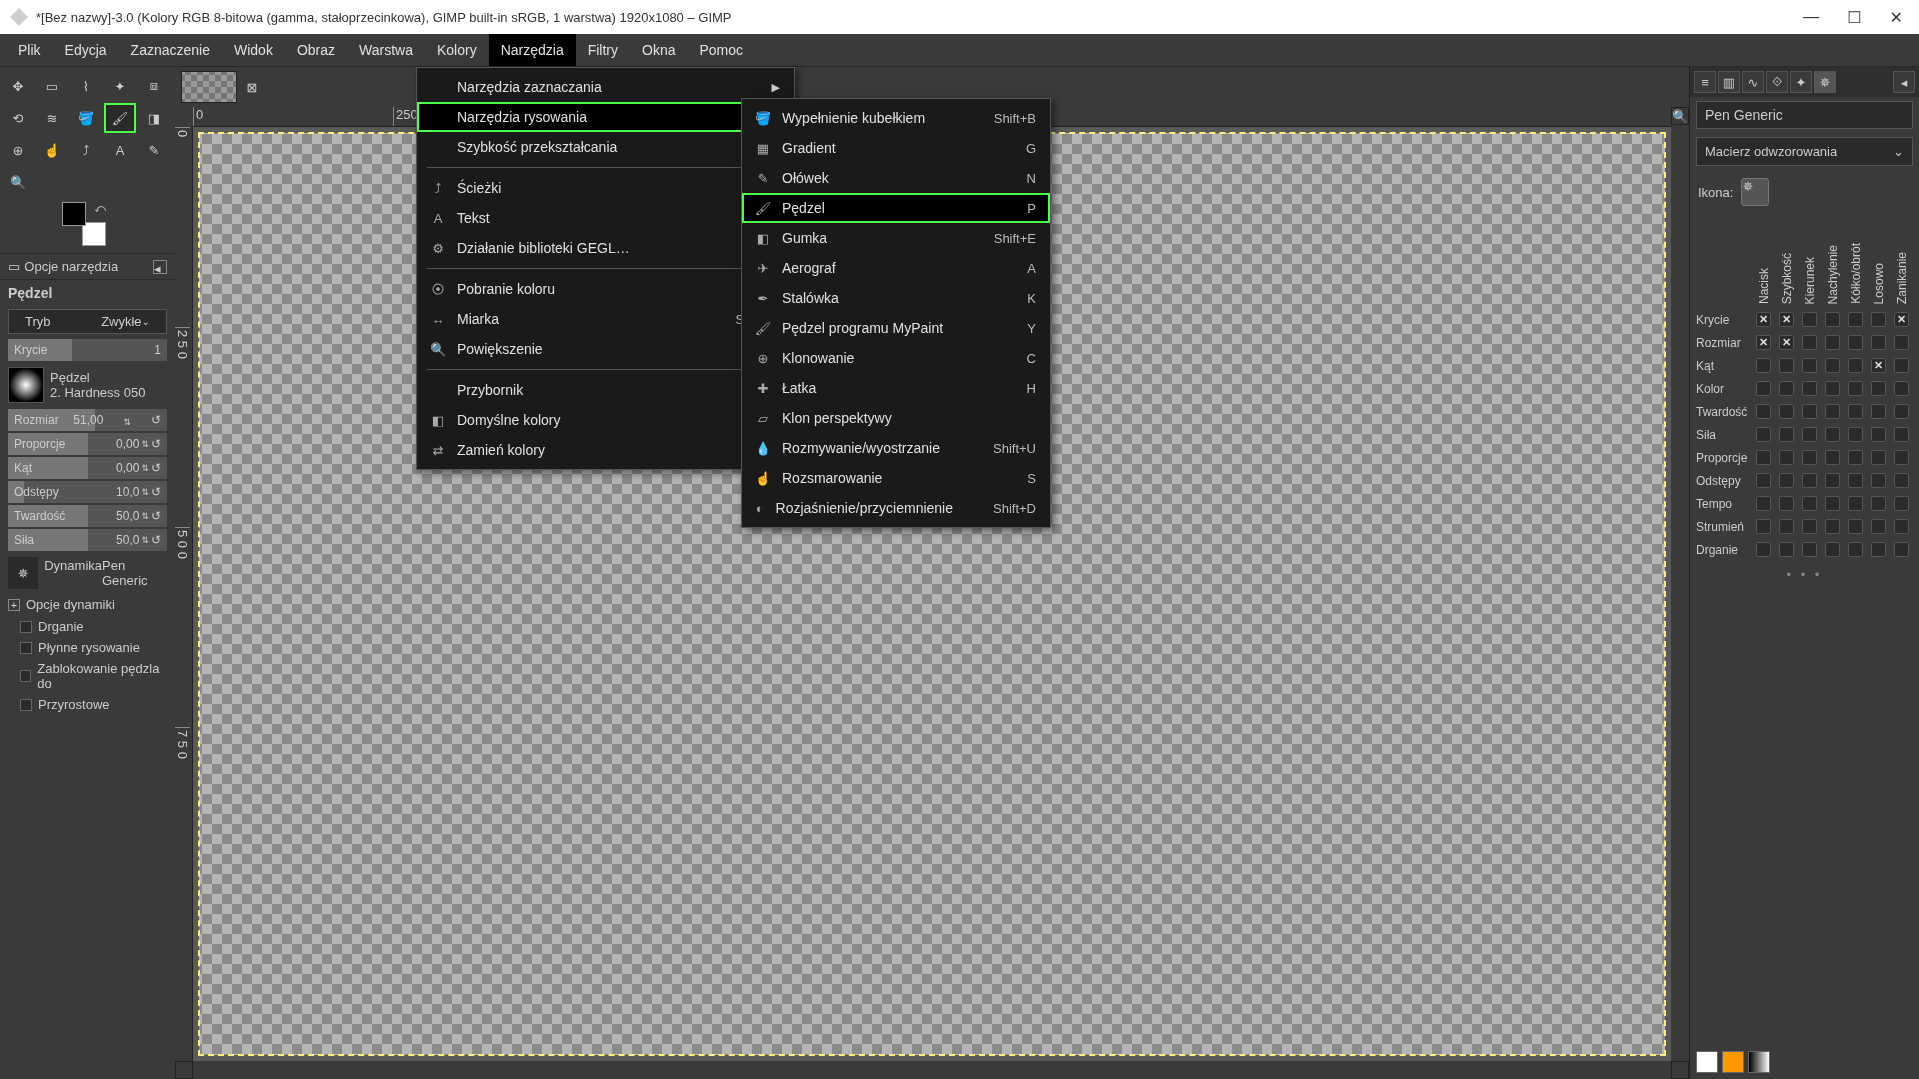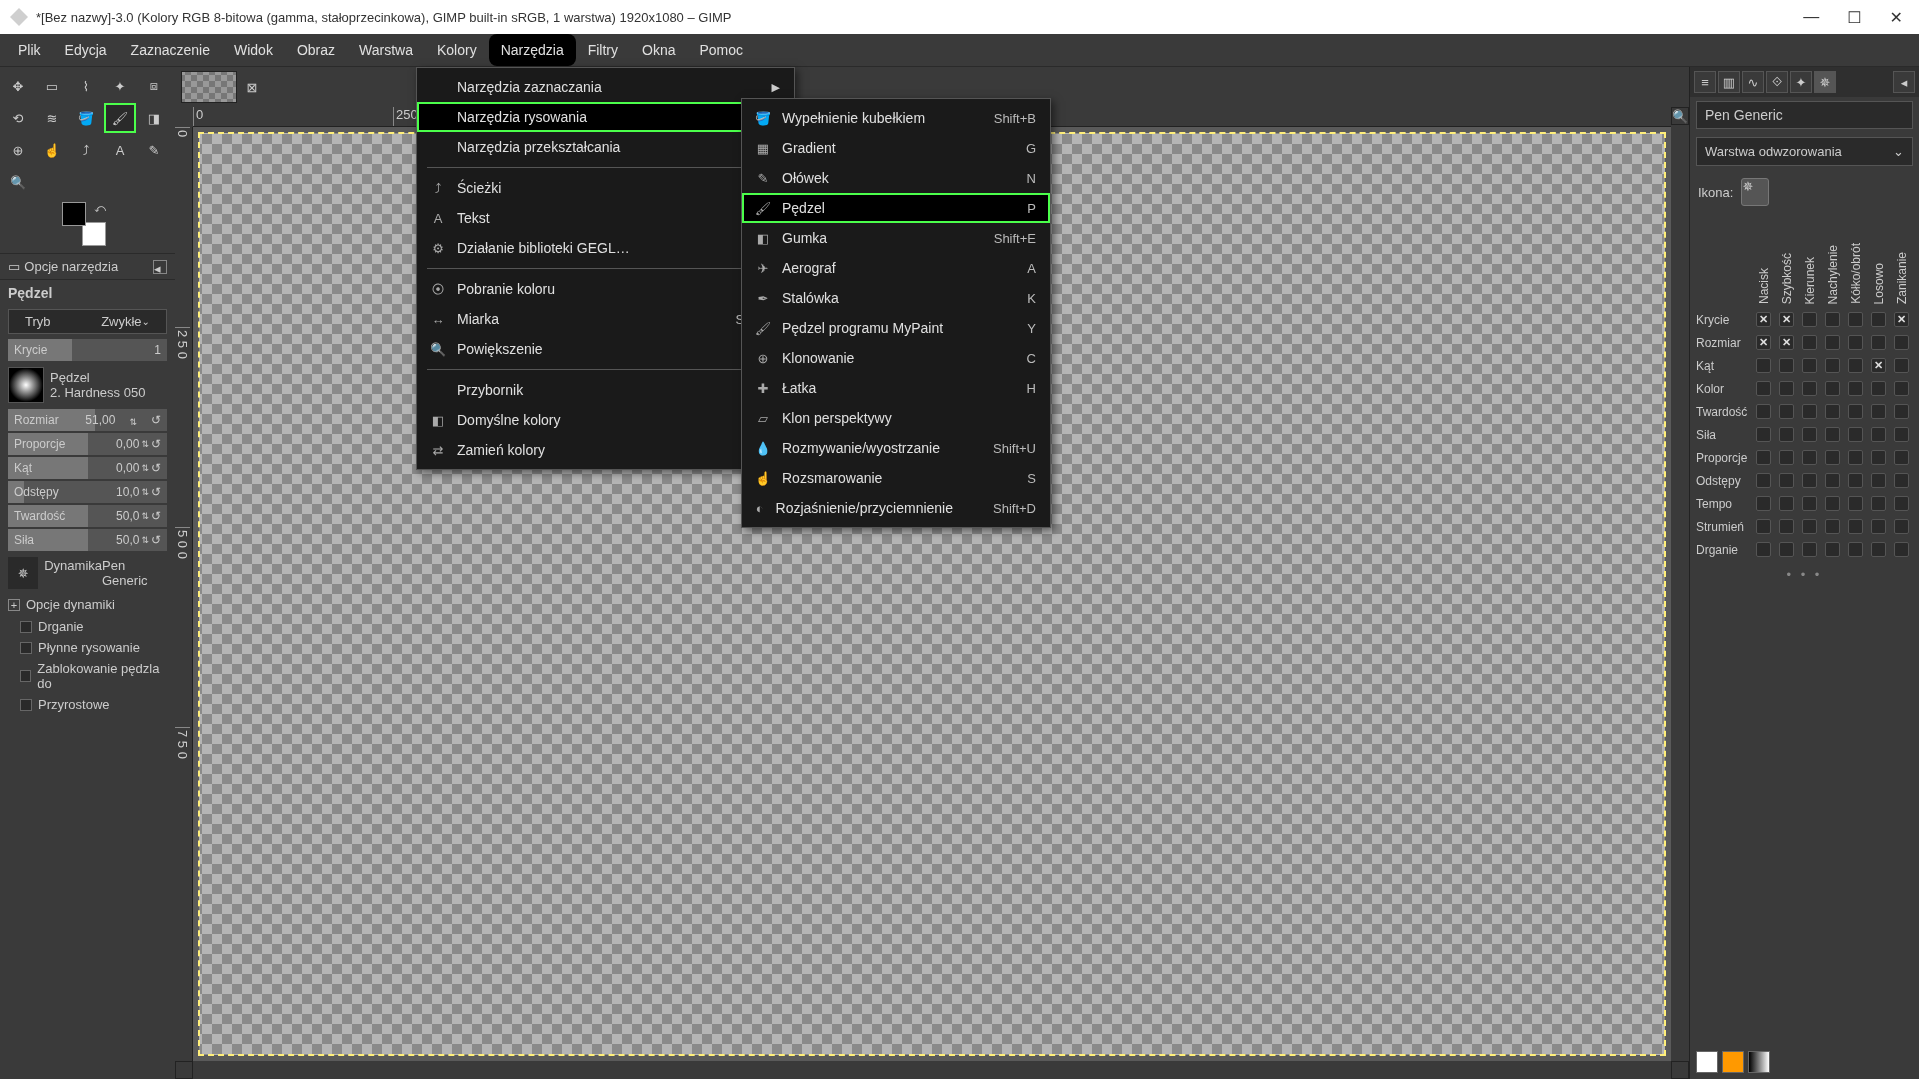--- a/index.html
+++ b/index.html
@@ -8,21 +8,21 @@
 
 .titlebar { height:34px; background:#fff; display:flex; align-items:center; padding:8px 10px; color:#333; }
 .titlebar .logo { width:18px; height:18px; margin-right:8px; background:#888; clip-path:polygon(50% 0,100% 50%,50% 100%,0 50%); opacity:.4; }
 .titlebar span { color:#333; }
 .titlebar .winbtns { margin-left:auto; display:flex; gap:28px; padding-right:6px; }
 .titlebar .winbtns div { color:#333; font-size:16px; cursor:default; }
 
 
 .menubar { height:33px; background:#3a3a3a; display:flex; align-items:center; padding:0 6px; gap:0; border-bottom:1px solid #2a2a2a; }
 .menubar .mitem { padding:8px 12px; color:#e0e0e0; font-size:14px; }
-.menubar .mitem.active { background:#000;border-radius:8px; }
+.menubar .mitem.active { background:#000; }
 
 
 .content { display:flex; height:calc(100% - 67px); }
 
 
 .left { width:175px; background:#3a3a3a; display:flex; flex-direction:column; }
 .toolbox { padding:4px 2px; border-bottom:1px solid #2a2a2a; }
 .toolrow { display:flex; gap:2px; margin-bottom:2px; }
 .tbtn { width:32px; height:30px; background:#3a3a3a; display:flex; align-items:center; justify-content:center; border:1px solid transparent; cursor:default; }
 .tbtn.sel { border:2px solid #4bff4b; background:#2a2a2a; }
@@ -200,21 +200,21 @@
       <div class="brushinfo">
         <span>Pędzel</span>
         <span>2. Hardness 050</span>
       </div>
     </div>
 
     <div id="sliders">
         <div class="sliderbar">
           <div class="fill" style="width:55%"></div>
           <span>Rozmiar</span>
-          <span style="display:flex;align-items:flex-end;gap:14px">51,00 <span style="font-size:9px">⇅</span> <span style="font-size:12px">↺</span></span>
+          <span style="display:flex;align-items:flex-end;gap:20px">51,00 <span style="font-size:9px">⇅</span> <span style="font-size:12px">↺</span></span>
         </div>
         <div class="sliderbar">
           <div class="fill" style="width:50%"></div>
           <span>Proporcje</span>
           <span style="display:flex;align-items:center;gap:2px">0,00 <span style="font-size:9px">⇅</span> <span style="font-size:12px">↺</span></span>
         </div>
         <div class="sliderbar">
           <div class="fill" style="width:50%"></div>
           <span>Kąt</span>
           <span style="display:flex;align-items:center;gap:2px">0,00 <span style="font-size:9px">⇅</span> <span style="font-size:12px">↺</span></span>
@@ -296,21 +296,21 @@
       <div class="rtab">≡</div>
       <div class="rtab">▥</div>
       <div class="rtab">∿</div>
       <div class="rtab">⟐</div>
       <div class="rtab">✦</div>
       <div class="rtab on">✵</div>
       <div class="rtab" style="margin-left:auto">◂</div>
     </div>
     <div class="rinput">Pen Generic</div>
     <div class="rdrop">
-      <span>Warstwa odwzorowania</span>
+      <span>Macierz odwzorowania</span>
       <span class="chev">⌄</span>
     </div>
     <div class="riconrow">
       <span>Ikona:</span>
       <div class="ricobox">✵</div>
     </div>
 
     <div class="matrix">
       <div class="matrixhead">
         <div class="mhlabel"></div>
@@ -645,21 +645,21 @@
       <span class="mlabel">Narzędzia zaznaczania</span>
       <span class="msub">▶</span>
     </div>
     <div class="mrow hl">
       <span class="mico"></span>
       <span class="mlabel">Narzędzia rysowania</span>
       <span class="msub">▶</span>
     </div>
     <div class="mrow">
       <span class="mico"></span>
-      <span class="mlabel">Narzędzia przekształcania</span>
+      <span class="mlabel">Szybkość przekształcania</span>
       <span class="msub">▶</span>
     </div>
     <div class="sep"></div>
     <div class="mrow">
       <span class="mico">⤴</span>
       <span class="mlabel">Ścieżki</span>
       <span class="mshort">B</span>
     </div>
     <div class="mrow">
       <span class="mico">A</span>

